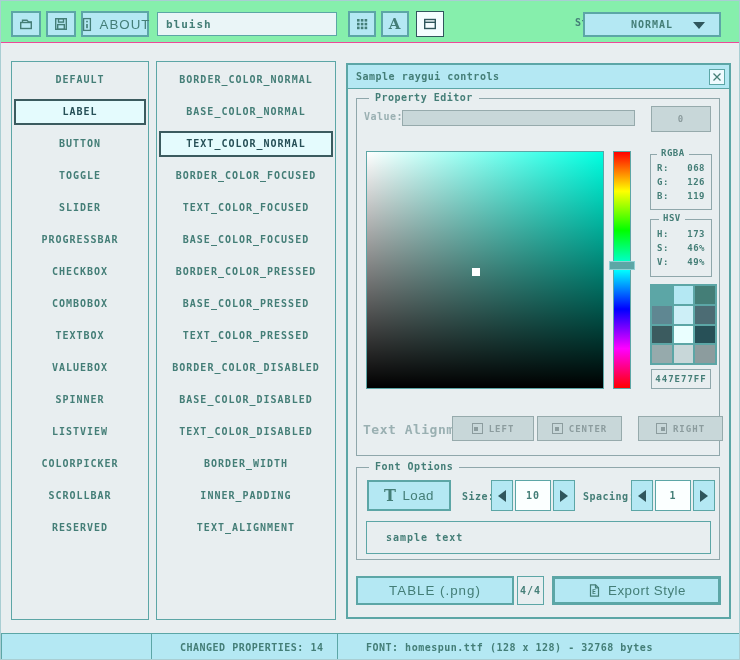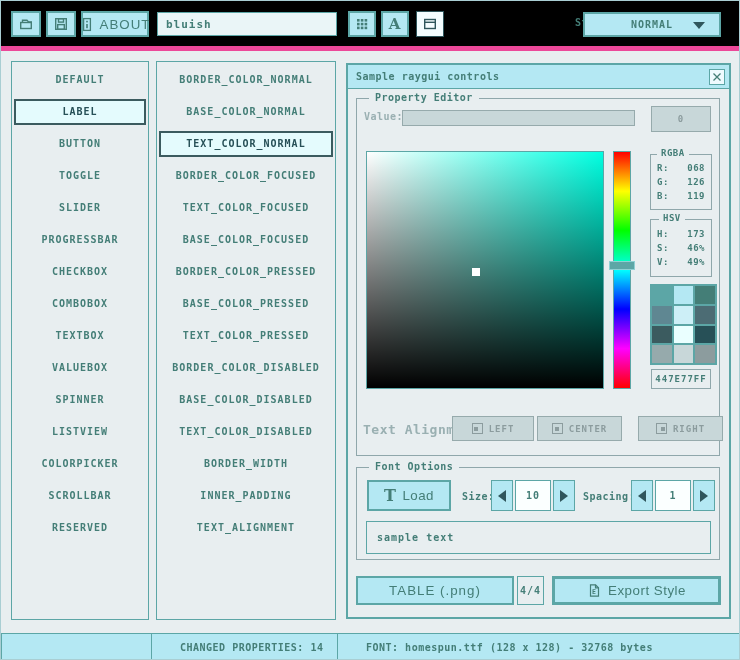--- a/index.html
+++ b/index.html
@@ -7,21 +7,21 @@
   #app {
     position: relative; width: 740px; height: 660px;
     background: #e8eef0; overflow: hidden;
     font-family: "DejaVu Sans Mono", monospace;
     font-weight: bold; font-size: 10px; color: #447e77;
     border: 1px solid #a9ced3;
   }
   .abs { position: absolute; }
 
   
-  .toolbar { left:0; top:0; width:740px; height:50px; background:#000000; border-bottom:5px solid #ec4899; }
+  .toolbar { left:0; top:0; width:740px; height:42px; background:#86efac; border-bottom:1px solid #ec4899; }
   .tb-btn {
     background:#b4e8f3; border:2px solid #5ca6a6; color:#447e77;
     display:flex; align-items:center; justify-content:center; gap:6px;
     cursor:pointer; letter-spacing:1px;
   }
   .tb-btn.active { background:#f4fdff; border:1px solid #2f565c; color:#2f565c; }
   .style-input {
     background:#eaf5f7; border:1px solid #5ca6a6; color:#447e77;
     font-family:"DejaVu Sans Mono", monospace; font-weight:bold; font-size:11px;
     padding-left:8px; letter-spacing:1px; outline:none;
@@ -89,21 +89,21 @@
   .align-ico.center::after { left:2.5px; }
   .align-ico.right::after { right:1px; }
 
   
   .cy-btn { background:#b4e8f3; border:2px solid #5ca6a6; color:#447e77; display:flex; align-items:center; justify-content:center; gap:6px; letter-spacing:0.5px; cursor:pointer; }
   .spin-btn { background:#b4e8f3; border:1px solid #5ca6a6; display:flex; align-items:center; justify-content:center; cursor:pointer; }
   .spin-val { background:#fbffff; border:1px solid #5ca6a6; display:flex; align-items:center; justify-content:center; color:#447e77; letter-spacing:1px; }
   .tri-left  { width:0; height:0; border-top:6px solid transparent; border-bottom:6px solid transparent; border-right:8px solid #2f565c; }
   .tri-right { width:0; height:0; border-top:6px solid transparent; border-bottom:6px solid transparent; border-left:8px solid #2f565c; }
   .serif-glyph { font-family:"DejaVu Serif", serif; font-weight:bold; }
-  .sample-textbox { border:1px solid #5ca6a6; display:flex; align-items:center; padding-left:10px; color:#447e77; letter-spacing:1px; }
+  .sample-textbox { border:1px solid #5ca6a6; display:flex; align-items:center; padding-left:19px; color:#447e77; letter-spacing:1px; }
   .export-btn { border-width:3px; letter-spacing:0.5px; }
 
   
   .statusbar { left:0; top:632px; width:740px; height:28px; display:flex; }
   .status-cell { background:#b4e8f3; border:1px solid #5ca6a6; height:28px; display:flex; align-items:center; padding-left:10px; letter-spacing:0.5px; color:#447e77; }
   .status-cell + .status-cell { margin-left:-1px;padding-left:28px; }
 
   svg { display:block; }
 </style>
 </head>

